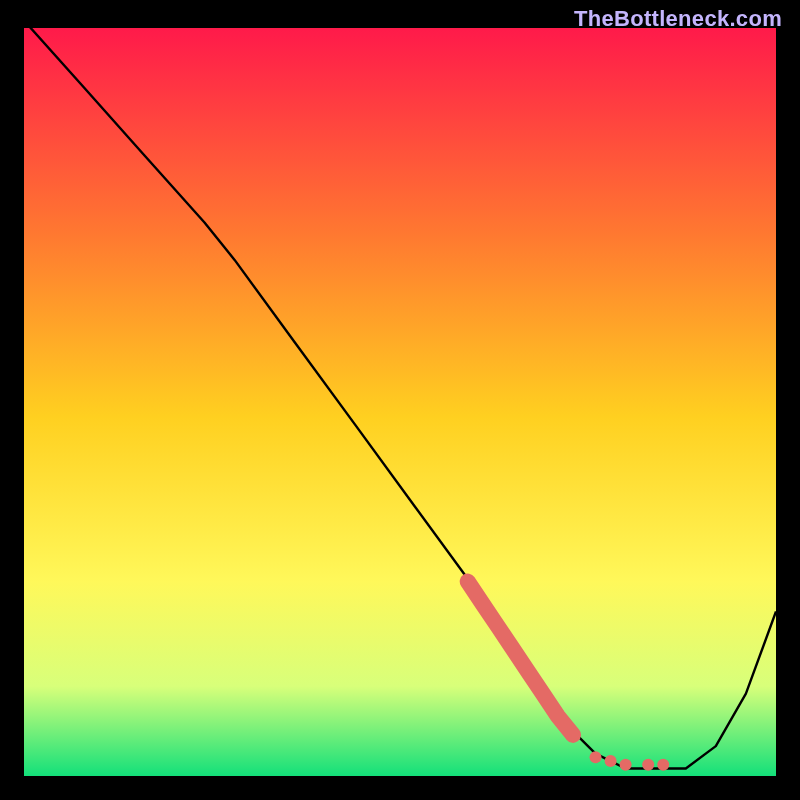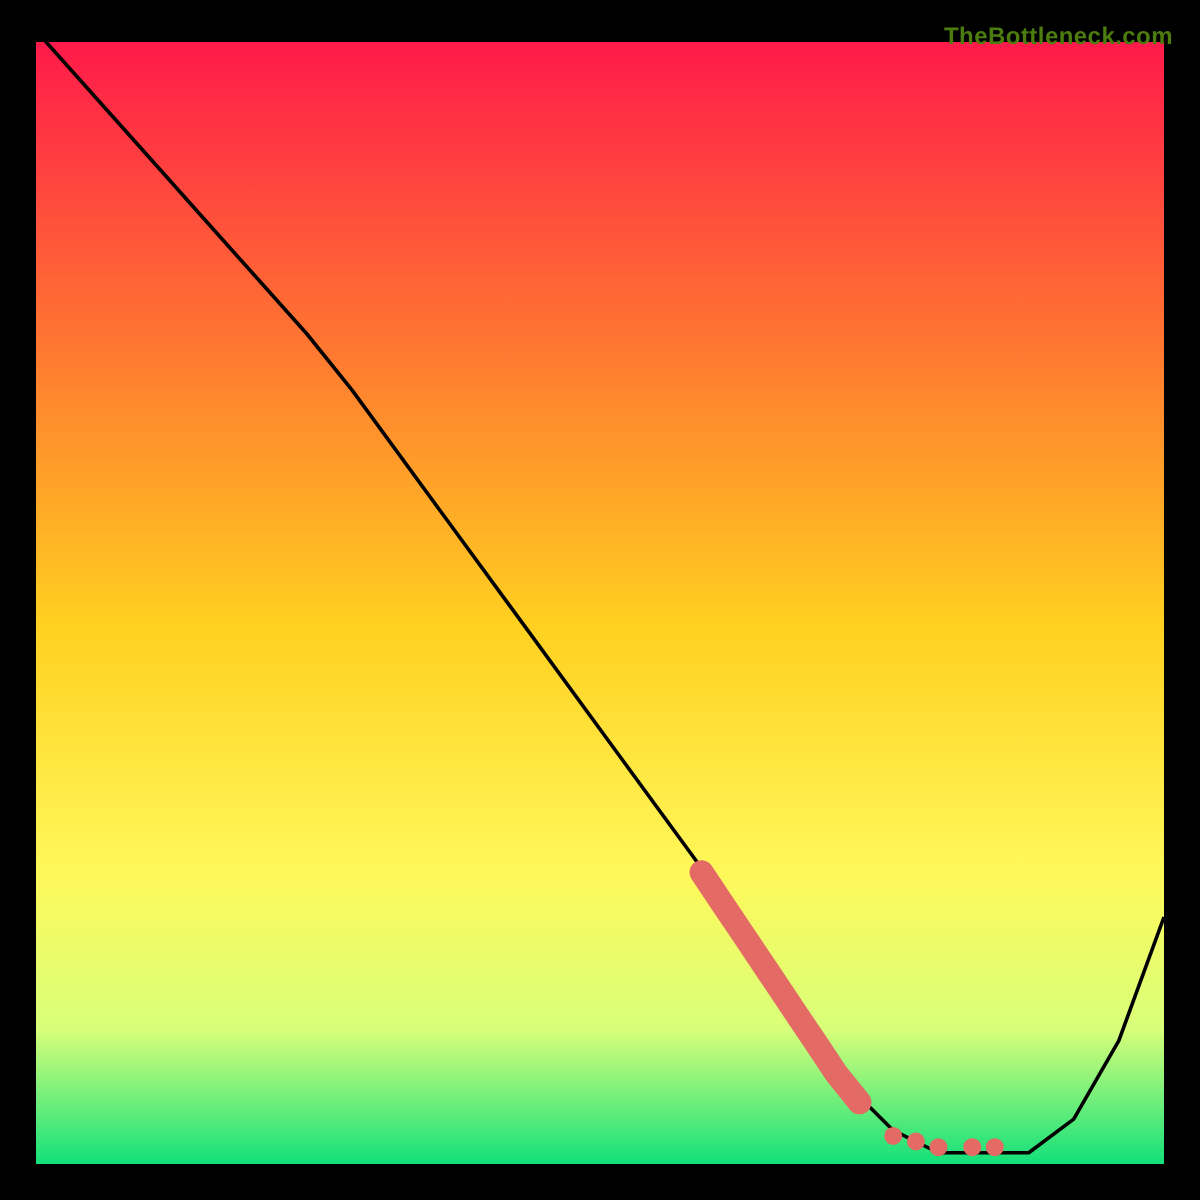--- a/index.html
+++ b/index.html
@@ -6,25 +6,25 @@
     margin: 0;
     padding: 0;
     width: 800px;
     height: 800px;
     background: #000;
     font-family: Arial, Helvetica, sans-serif;
     overflow: hidden;
   }
   .watermark {
     position: absolute;
-    top: 16px;
+    top: 6px;
     right: 18px;
-    font-size: 16px;
+    font-size: 22px;
     font-weight: 600;
-    color: #4d7c0f;
+    color: #c4b5fd;
     letter-spacing: 0.3px;
     z-index: 10;
   }
   .plot-frame {
     position: absolute;
     left: 24px;
     top: 28px;
     width: 752px;
     height: 748px;
     background: #000;

